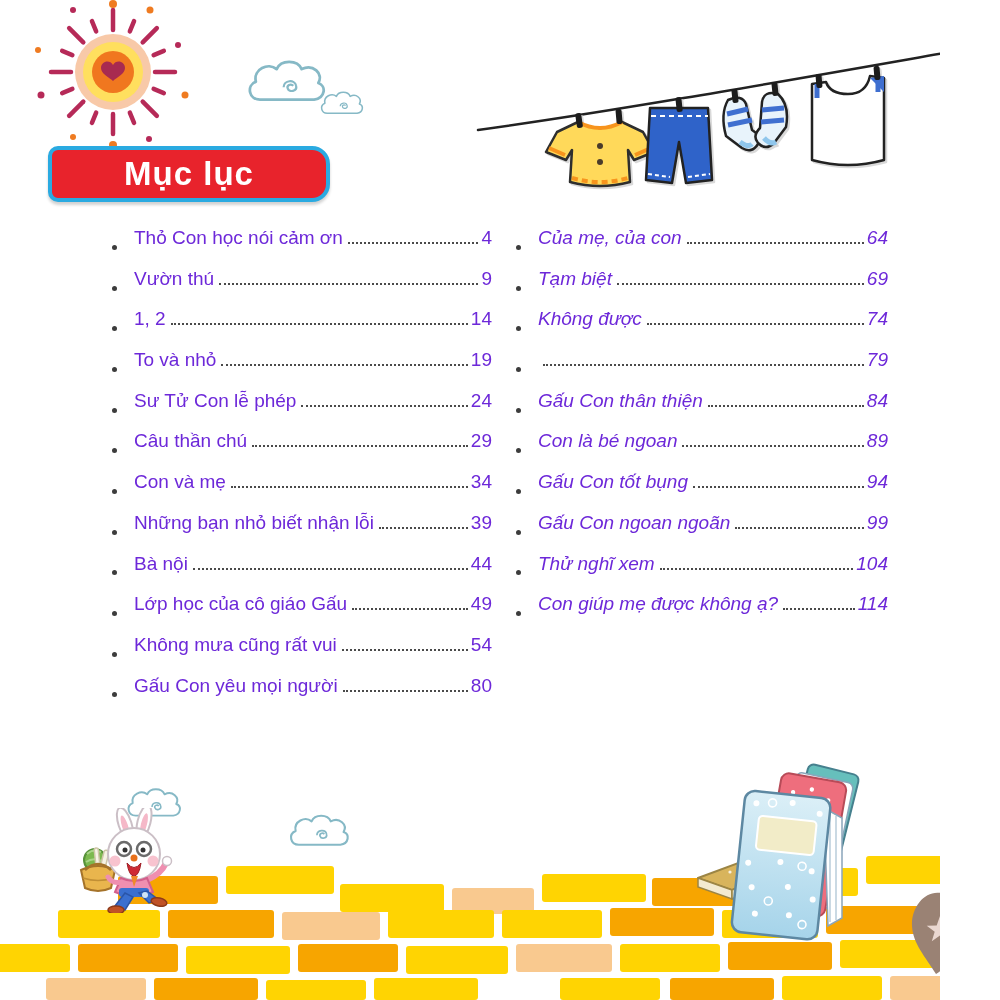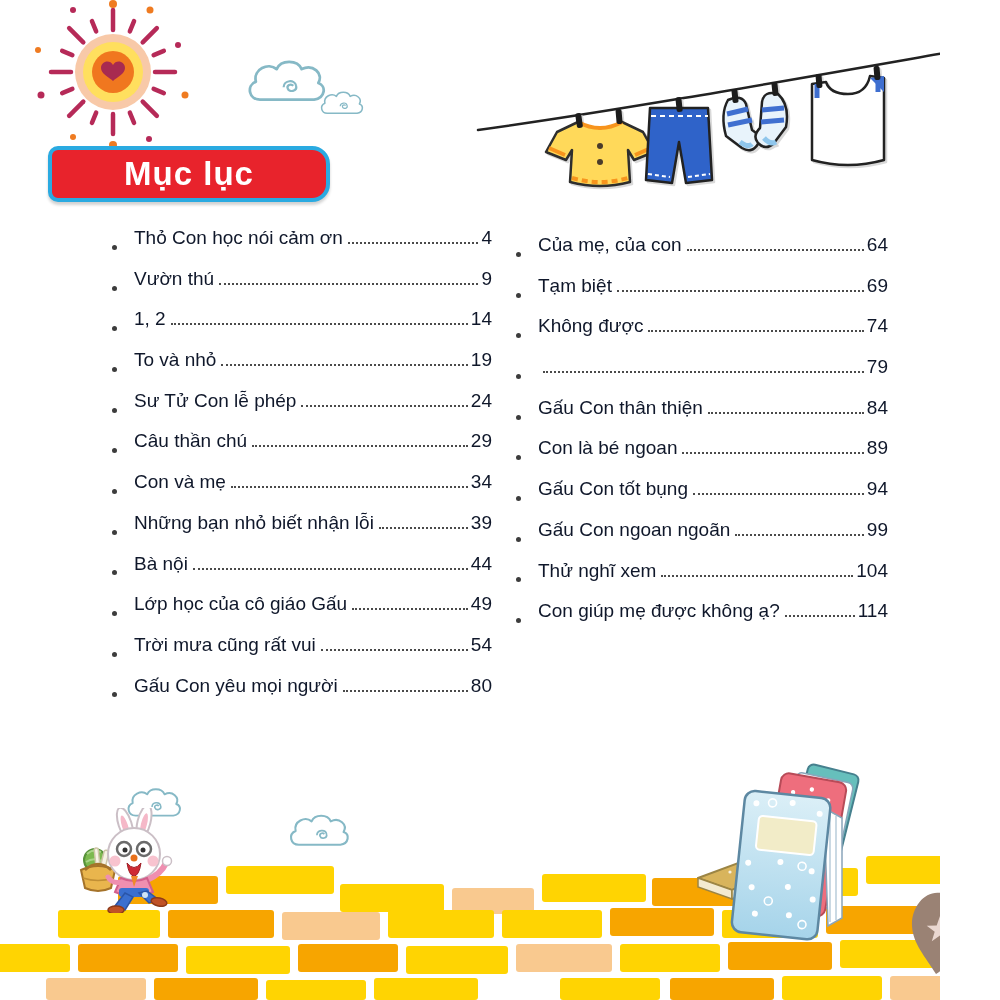--- a/index.html
+++ b/index.html
@@ -17,24 +17,24 @@
     box-sizing:border-box;display:flex;align-items:center;justify-content:center;
     box-shadow:0 3px 3px rgba(0,0,0,.18);
   }
   .title-box span{
     color:#ffffff;font-size:33px;font-weight:bold;letter-spacing:1px;
   }
 
   
   .toc-col{position:absolute;display:flex;flex-direction:column;}
   .toc-col.left{left:112px;top:227px;width:380px;}
-  .toc-col.right{left:516px;top:234px;width:372px;}
+  .toc-col.right{left:516px;top:227px;width:372px;font-style:italic;}
   .toc-entry{
     display:flex;align-items:baseline;height:40.7px;
-    color:#0f172a;font-size:19px;
+    color:#6d28d9;font-size:19px;
   }
   .toc-entry .bullet{
     flex:none;width:5px;height:5px;border-radius:50%;background:#3c3c3c;
     align-self:center;margin-right:17px;
   }
   .toc-entry .t{white-space:nowrap;}
   .toc-entry .dots{
     flex:1;min-width:12px;border-bottom:2.6px dotted #4a4a4a;
     margin:0 3px 4px 5px;align-self:baseline;height:1px;
   }
@@ -215,21 +215,21 @@
         <span class="p">44</span>
       </div>
       <div class="toc-entry">
         <span class="bullet"></span>
         <span class="t">Lớp học của cô giáo Gấu</span>
         <span class="dots"></span>
         <span class="p">49</span>
       </div>
       <div class="toc-entry">
         <span class="bullet"></span>
-        <span class="t">Trời mưa cũng rất vui</span>
+        <span class="t">Không mưa cũng rất vui</span>
         <span class="dots"></span>
         <span class="p">54</span>
       </div>
       <div class="toc-entry">
         <span class="bullet"></span>
         <span class="t">Gấu Con yêu mọi người</span>
         <span class="dots"></span>
         <span class="p">80</span>
       </div>
     </div>

